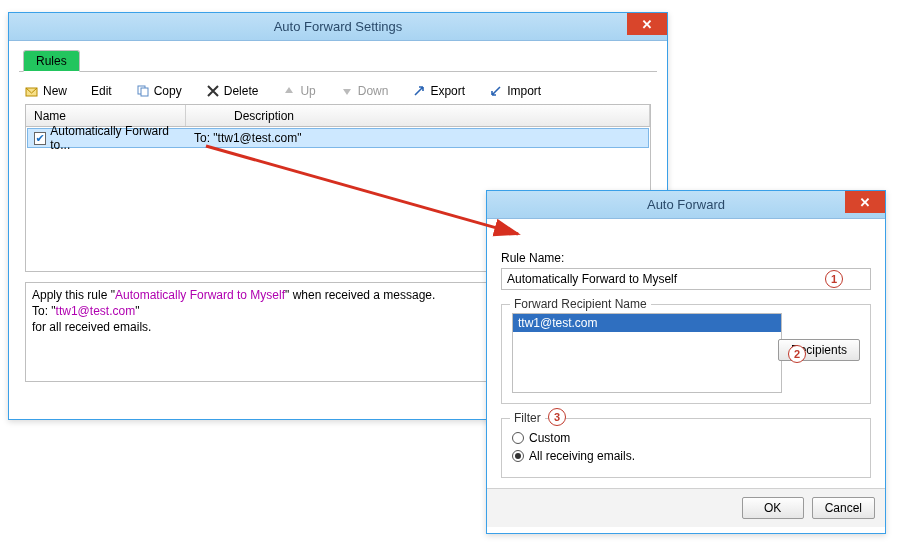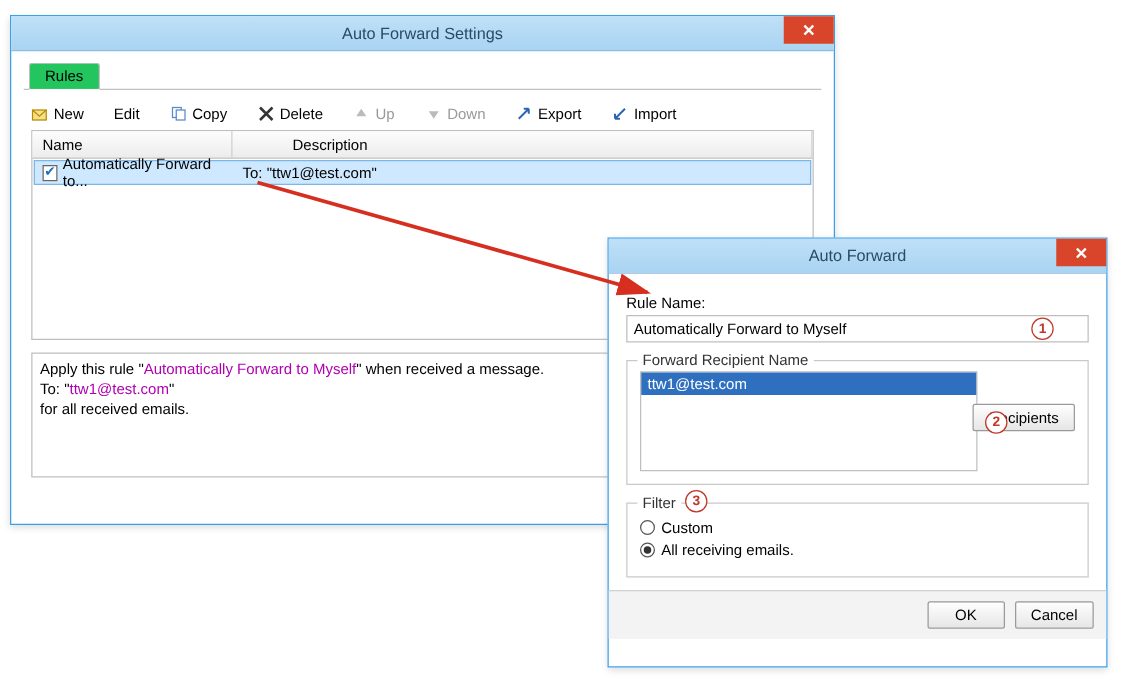--- a/index.html
+++ b/index.html
@@ -346,21 +346,21 @@
     </marker>
   </defs>
   <line x1="4" y1="6" x2="316" y2="94" stroke="#d62f1f" stroke-width="3" marker-end="url(#ah)"></line>
 </svg>
 
 <div class="window" style="left:486px; top:190px; width:400px; height:344px; z-index:10;">
   <div class="titlebar">
     <span>Auto Forward</span>
     <div class="close">✕</div>
   </div>
-  <div class="inner rel" style="padding:10px 14px;">
+  <div class="inner rel" style="padding:10px 14px;margin-top:16px;">
     <div class="field-label">Rule Name:</div>
     <div class="rel">
       <input class="textfield" value="Automatically Forward to Myself" style="">
       <div class="callout" style="right:28px; top:2px;">1</div>
     </div>
 
     <div class="fieldset" style="margin-top:14px;">
       <span class="legend">Forward Recipient Name</span>
       <div class="rel" style="display:flex; align-items:flex-start;">
         <div class="listbox">

